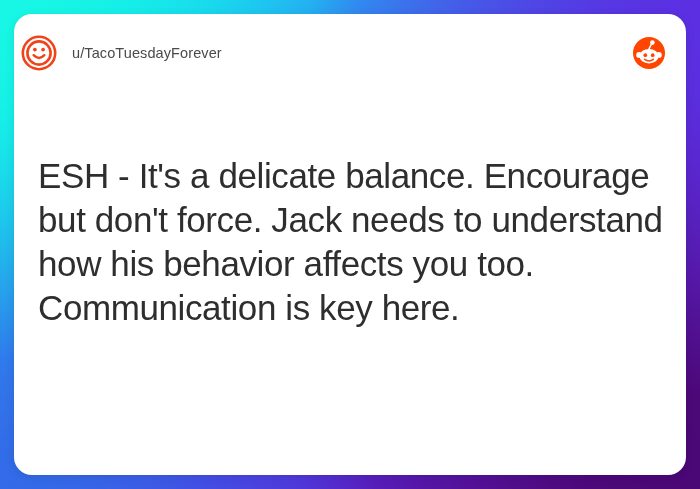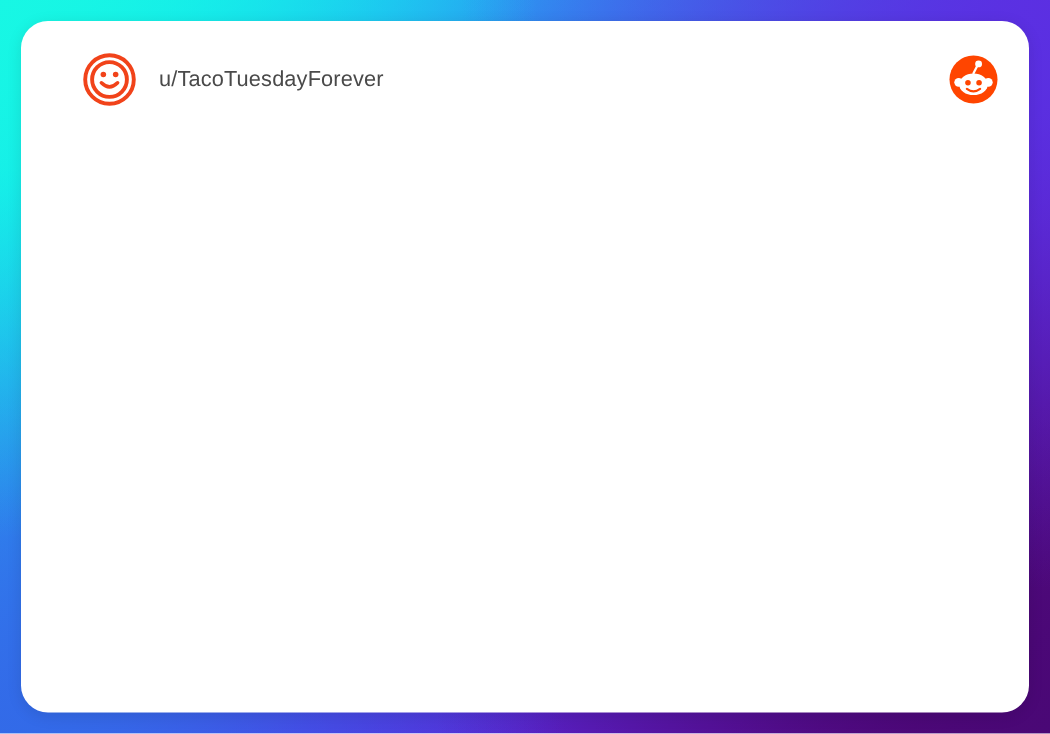--- a/index.html
+++ b/index.html
@@ -59,21 +59,21 @@
   }
 
   
   #card-header {
     position: absolute;
     left: 0; top: 0;
     width: 100%;
     height: 78px;
     display: flex;
     align-items: center;
-    padding: 0 20px 0 40px;
+    padding: 0 20px 0 6px;
     box-sizing: border-box;
   }
 
   #avatar {
     width: 38px;
     height: 38px;
     flex: 0 0 38px;
     display: block;
   }
 
@@ -146,16 +146,19 @@
         <circle cx="20.4" cy="6.6" r="2.3" fill="#ffffff"></circle>
 
         <circle cx="13.3" cy="19.2" r="1.85" fill="#ff4500"></circle>
         <circle cx="20.7" cy="19.2" r="1.85" fill="#ff4500"></circle>
 
         <path d="M12.6 23.3 Q17 26.6 21.4 23.3" fill="none" stroke="#ff4500" stroke-width="1.5" stroke-linecap="round"></path>
       </svg>
 
     </div>
 
+    <div id="card-body">
+      <div id="post-text">ESH - It's a delicate balance. Encourage but don't force. Jack needs to understand how his behavior affects you too. Communication is key here.</div>
+    </div>
 
   </div>
 
 </div>
 
 </body></html>

